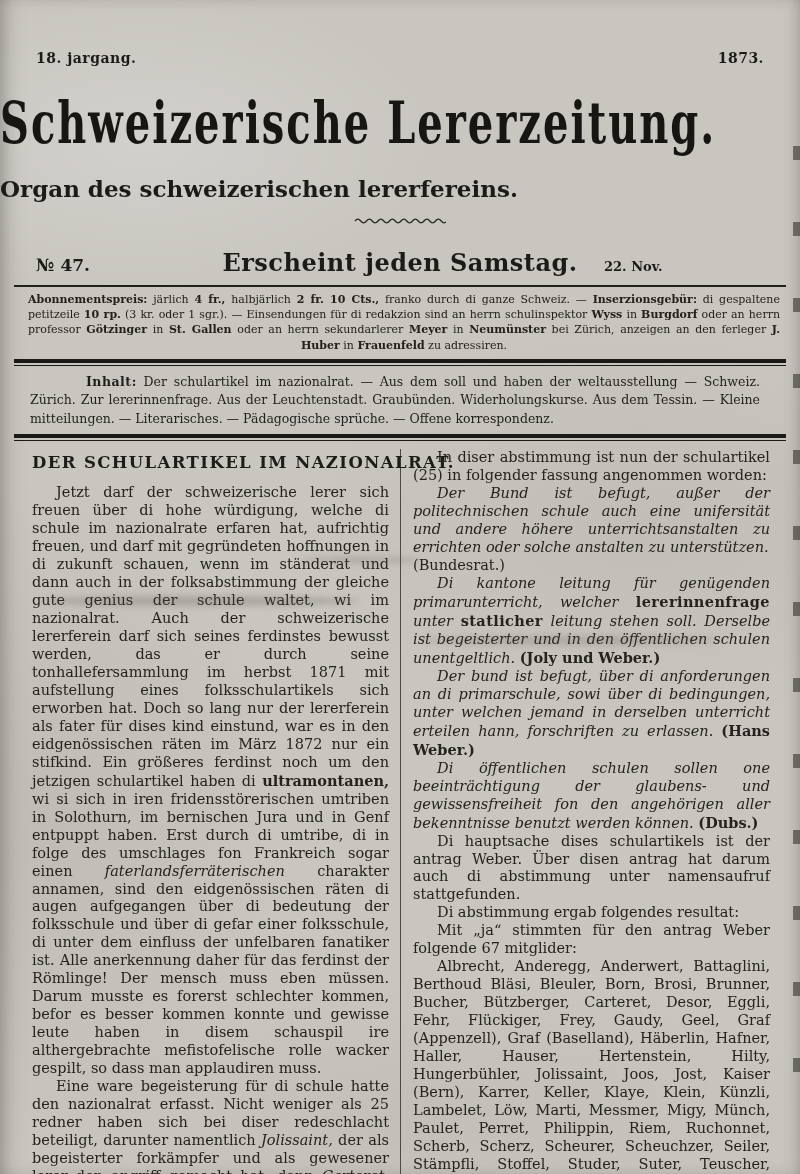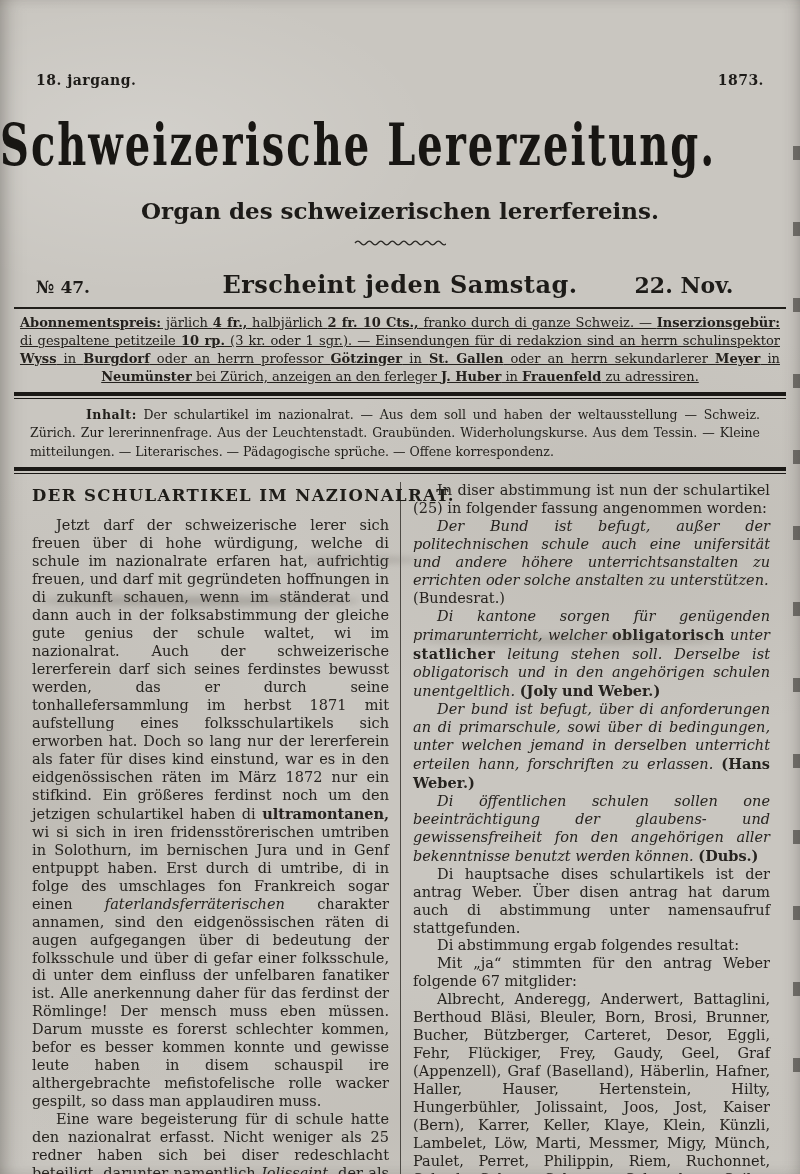--- a/index.html
+++ b/index.html
@@ -10,37 +10,37 @@
     background-color:#c9c6c0;
     background-image:
       radial-gradient(ellipse 420px 220px at 18% 12%, rgba(255,255,255,0.18), transparent 70%),
       radial-gradient(ellipse 500px 300px at 80% 45%, rgba(122,116,104,0.10), transparent 70%),
       radial-gradient(ellipse 350px 500px at 5% 70%, rgba(122,116,104,0.12), transparent 70%),
       radial-gradient(ellipse 600px 200px at 55% 95%, rgba(135,128,116,0.10), transparent 70%);
     box-shadow: inset 14px 0 22px -14px rgba(60,56,50,0.55), inset -10px 0 18px -12px rgba(60,56,50,0.45);
     font-family:"DejaVu Serif","Liberation Serif",serif;
     color:#26231f;
   }
-  .page{position:relative;width:100%;height:100%;padding-top:72px;box-sizing:border-box;}
+  .page{position:relative;width:100%;height:100%;padding-top:50px;box-sizing:border-box;}
 
   
   .corner-row{display:flex;justify-content:space-between;margin:0 36px;font-size:14px;font-weight:bold;letter-spacing:0.5px;color:#1d1b18;}
   .main-title{text-align:left;margin-top:32px;white-space:nowrap;color:#181613;}
   .main-title .inner{display:inline-block;font-size:40px;font-weight:bold;letter-spacing:2px;transform:scaleY(1.45);transform-origin:center;}
-  .subtitle{text-align:center;margin-top:30px;font-size:23px;font-weight:bold;color:#1d1b18;}
+  .subtitle{margin-top:30px;font-size:23px;font-weight:bold;color:#1d1b18;}
   .squiggle{display:block;margin:14px auto 0 auto;}
   .issue-row{display:flex;align-items:baseline;margin:24px 36px 0 36px;color:#1d1b18;}
   .issue-no{font-size:17px;font-weight:bold;width:160px;}
   .issue-center{flex:1;text-align:center;font-size:24px;font-weight:bold;letter-spacing:0.5px;}
-  .issue-date{font-size:22px;font-weight:bold;width:160px;text-align:center;}
+  .issue-date{font-size:13px;font-weight:bold;width:160px;text-align:left;}
 
   .rule-thin{border-top:2px solid #211f1b;margin:8px 14px 0 14px;}
   .rule-heavy{margin:6px 14px 0 14px;border-top:4px solid #1b1916;border-bottom:1px solid #1b1916;height:2px;}
 
-  .imprint{margin:5px 20px 0 20px;font-size:13px;line-height:1.38;text-align:justify;text-align-last:center;color:#24211d;text-decoration:underline;}
+  .imprint{margin:5px 20px 0 28px;font-size:11px;line-height:1.38;text-align:justify;text-align-last:center;color:#24211d;}
   .imprint .seg-b{font-weight:bold;}
 
   .inhalt{margin:7px 40px 0 30px;font-size:12.5px;line-height:1.48;text-align:justify;text-indent:56px;color:#211f1b;}
   .inhalt .seg-b{font-weight:bold;letter-spacing:0.5px;}
 
   
   .columns{display:flex;margin:8px 30px 0 32px;align-items:stretch;}
   .col-left{flex:1;padding-right:11px;border-right:1px solid #4d4a45;min-width:0;}
   .col-right{flex:1;padding-left:12px;min-width:0;}
 
@@ -105,21 +105,21 @@
       <div>
           <p class="para indent"><span>Jetzt darf der schweizerische lerer sich freuen über di hohe würdigung, welche di schule im nazionalrate erfaren hat, aufrichtig freuen, und darf mit gegründeten hoffnungen in di zukunft schauen, wenn im ständerat und dann auch in der folksabstimmung der gleiche gute genius der schule waltet, wi im nazionalrat. Auch der schweizerische lererferein darf sich seines ferdinstes bewusst werden, das er durch seine tonhallefersammlung im herbst 1871 mit aufstellung eines folksschulartikels sich erworben hat. Doch so lang nur der lererferein als fater für dises kind einstund, war es in den eidgenössischen räten im März 1872 nur ein stifkind. Ein größeres ferdinst noch um den jetzigen schulartikel haben di </span><span class="seg-b">ultramontanen,</span><span> wi si sich in iren fridensstörerischen umtriben in Solothurn, im bernischen Jura und in Genf entpuppt haben. Erst durch di umtribe, di in folge des umschlages fon Frankreich sogar einen </span><span class="seg-i">faterlandsferräterischen</span><span> charakter annamen, sind den eidgenössischen räten di augen aufgegangen über di bedeutung der folksschule und über di gefar einer folksschule, di unter dem einfluss der unfelbaren fanatiker ist. Alle anerkennung daher für das ferdinst der Römlinge! Der mensch muss eben müssen. Darum musste es forerst schlechter kommen, befor es besser kommen konnte und gewisse leute haben in disem schauspil ire althergebrachte mefistofelische rolle wacker gespilt, so dass man applaudiren muss.</span></p>
           <p class="para indent"><span>Eine ware begeisterung für di schule hatte den nazionalrat erfasst. Nicht weniger als 25 redner haben sich bei diser redeschlacht beteiligt, darunter namentlich </span><span class="seg-i">Jolissaint,</span><span> der als begeisterter forkämpfer und als gewesener lerer den angriff gemacht hat; dann </span><span class="seg-i">Carteret, dr. Römer, Hans Weber, Dubs, Anderwert, Welti, Ritschard, Joly, Tschudi, Desor</span><span> etc. und auf der seite der ultramontanen: </span></p>
         </div>
     </div>
     <div class="col-right">
       <div>
           <p class="para indent"><span>In diser abstimmung ist nun der schulartikel (25) in folgender fassung angenommen worden:</span></p>
           <p class="para indent italic"><span>Der Bund ist befugt, außer der politechnischen schule auch eine unifersität und andere höhere unterrichtsanstalten zu errichten oder solche anstalten zu unterstützen.</span></p>
           <div class="attrib">(Bundesrat.)</div>
-          <p class="para indent italic"><span>Di kantone sorgen für genügenden primarunterricht, welcher </span><span class="seg-br">obligatorisch</span><span> unter </span><span class="seg-br">statlicher</span><span> leitung stehen soll. Derselbe ist obligatorisch und in den angehörigen schulen unentgeltlich. </span><span class="seg-r">(Joly und Weber.)</span></p>
+          <p class="para indent italic"><span>Di kantone leitung für genügenden primarunterricht, welcher </span><span class="seg-br">lererinnenfrage</span><span> unter </span><span class="seg-br">statlicher</span><span> leitung stehen soll. Derselbe ist begeisterter und in den öffentlichen schulen unentgeltlich. </span><span class="seg-r">(Joly und Weber.)</span></p>
           <p class="para indent italic"><span>Der bund ist befugt, über di anforderungen an di primarschule, sowi über di bedingungen, unter welchen jemand in derselben unterricht erteilen hann, forschriften zu erlassen. </span><span class="seg-r">(Hans Weber.)</span></p>
           <p class="para indent italic"><span>Di öffentlichen schulen sollen one beeinträchtigung der glaubens- und gewissensfreiheit fon den angehörigen aller bekenntnisse benutzt werden können. </span><span class="seg-r">(Dubs.)</span></p>
           <p class="para indent"><span>Di hauptsache dises schulartikels ist der antrag Weber. Über disen antrag hat darum auch di abstimmung unter namensaufruf stattgefunden.</span></p>
           <p class="para indent"><span>Di abstimmung ergab folgendes resultat:</span></p>
           <p class="para indent"><span>Mit „ja“ stimmten für den antrag Weber folgende 67 mitglider:</span></p>
           <p class="para indent"><span>Albrecht, Anderegg, Anderwert, Battaglini, Berthoud Bläsi, Bleuler, Born, Brosi, Brunner, Bucher, Bützberger, Carteret, Desor, Eggli, Fehr, Flückiger, Frey, Gaudy, Geel, Graf (Appenzell), Graf (Baselland), Häberlin, Hafner, Haller, Hauser, Hertenstein, Hilty, Hungerbühler, Jolissaint, Joos, Jost, Kaiser (Bern), Karrer, Keller, Klaye, Klein, Künzli, Lambelet, Löw, Marti, Messmer, Migy, Münch, Paulet, Perret, Philippin, Riem, Ruchonnet, Scherb, Scherz, Scheurer, Scheuchzer, Seiler, Stämpfli, Stoffel, Studer, Suter, Teuscher, Tschudi, Vautier, Vissaula, Vonmatt, Weber, v. Werdt, Zangger und Zyro.</span></p>
         </div>
     </div>
   </div>
 

